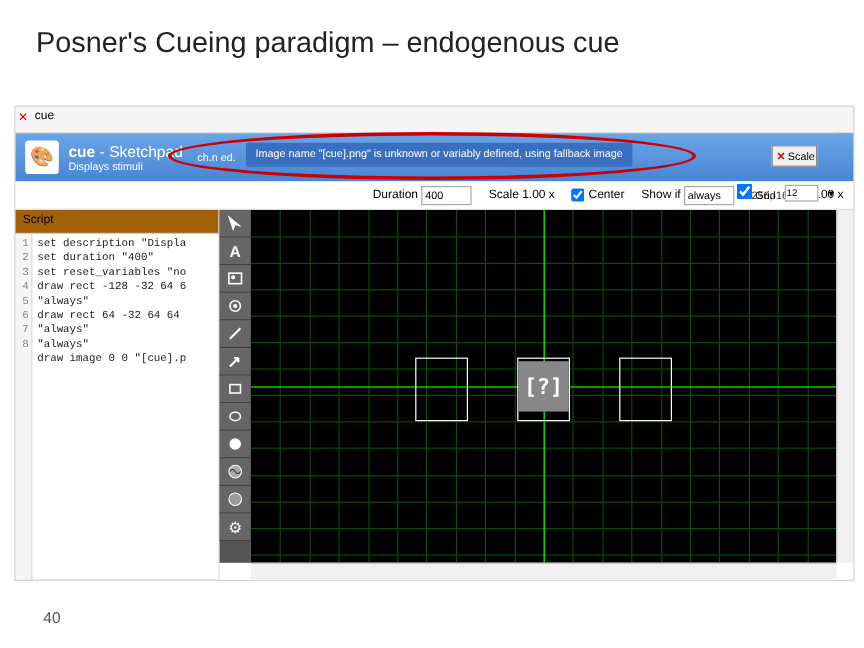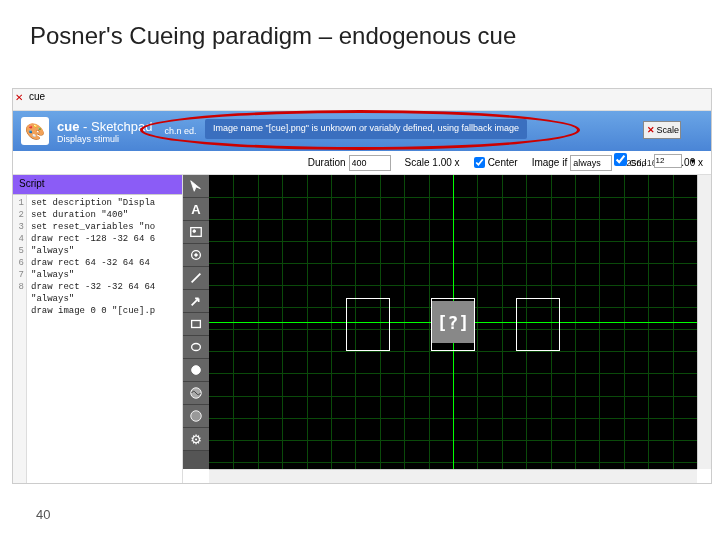--- a/index.html
+++ b/index.html
@@ -31,21 +31,21 @@
   .toolbar { height: 24px; background: #fff; border-bottom: 1px solid #ddd; display: flex; align-items: center; padding: 0 8px; gap: 14px; font-size: 10px; }
   .toolbar .spacer { flex: 1; }
   .toolbar label { display: flex; align-items: center; gap: 3px; white-space: nowrap; }
   .toolbar input[type="text"] { width: 42px; height: 16px; font-size: 9px; border: 1px solid #aaa; padding: 0 2px; }
   .toolbar input[type="checkbox"] { width: 11px; height: 11px; }
   .coords { font-size: 9px; color: #333; }
   
   .main-area { display: flex; height: calc(100% - 86px); }
   
   .script-panel { width: 170px; border-right: 1px solid #ddd; display: flex; flex-direction: column; }
-  .script-tab { height: 20px; background: #8b5cf6; border-bottom: 1px solid #ccc; font-size: 10px; padding: 3px 6px; }
+  .script-tab { height: 20px; background: #a16207; border-bottom: 1px solid #ccc; font-size: 10px; padding: 3px 6px; }
   .script-body { flex: 1; display: flex; font-family: "Courier New", monospace; font-size: 9px; overflow: hidden; }
   .script-nums { width: 14px; background: #f5f5f5; color: #888; text-align: right; padding: 2px 2px 0 0; line-height: 12px; border-right: 1px solid #ddd; }
   .script-code { flex: 1; padding: 2px 2px 0 4px; color: #222; line-height: 12px; white-space: pre; overflow: hidden; }
   
   .canvas-area { flex: 1; position: relative; background: #fff; }
   .tool-palette { position: absolute; left: 0; top: 0; bottom: 14px; width: 26px; background: #555; display: flex; flex-direction: column; }
   .tool-palette .tool { width: 26px; height: 23px; background: #666; border-bottom: 1px solid #444; color: #fff; display: flex; align-items: center; justify-content: center; font-size: 13px; cursor: pointer; }
   .tool svg { width: 14px; height: 14px; fill: #fff; stroke: #fff; }
   
   .canvas-viewport { position: absolute; left: 26px; right: 14px; top: 0; bottom: 14px; background: #000; overflow: hidden; }
@@ -103,21 +103,21 @@
     <label>
       <span>Duration</span>
       <input type="text" value="400" style="">
     </label>
     <span>Scale 1.00 x</span>
     <label>
       <input type="checkbox" checked="" style="">
       <span>Center</span>
     </label>
     <label>
-      <span>Image if</span>
+      <span>Show if</span>
       <input type="text" value="always" style="">
     </label>
     <span class="coords">256,-160</span>
     <span>1.00 x</span>
   </div>
 
   <div class="main-area">
 
     <div class="script-panel">
       <div class="script-tab">Script</div>
@@ -128,21 +128,21 @@
             <div>3</div>
             <div>4</div>
             <div> </div>
             <div>5</div>
             <div> </div>
             <div>6</div>
             <div> </div>
             <div>7</div>
             <div>8</div>
           </div>
-        <div class="script-code" id="script-code"><div>set description "Displa</div><div>set duration "400"</div><div>set reset_variables "no</div><div>draw rect -128 -32 64 6</div><div>"always"</div><div>draw rect 64 -32 64 64 </div><div>"always"</div><div>draw rect -32 -32 64 64</div><div>"always"</div><div>draw image 0 0 "[cue].p</div></div>
+        <div class="script-code" id="script-code"><div>set description "Displa</div><div>set duration "400"</div><div>set reset_variables "no</div><div>draw rect -128 -32 64 6</div><div>"always"</div><div>draw rect 64 -32 64 64 </div><div>"always"</div><div>"always"</div><div>draw image 0 0 "[cue].p</div></div>
       </div>
     </div>
 
     <div class="canvas-area">
       <div class="grid-toolbar">
         <label><input type="checkbox" checked="" style=""> <span>Grid</span></label>
         <input type="text" style="width: 28px; height: 14px; font-size: 8px; border: 1px solid rgb(170, 170, 170);" value="12">
         <span>▾</span>
       </div>
 

